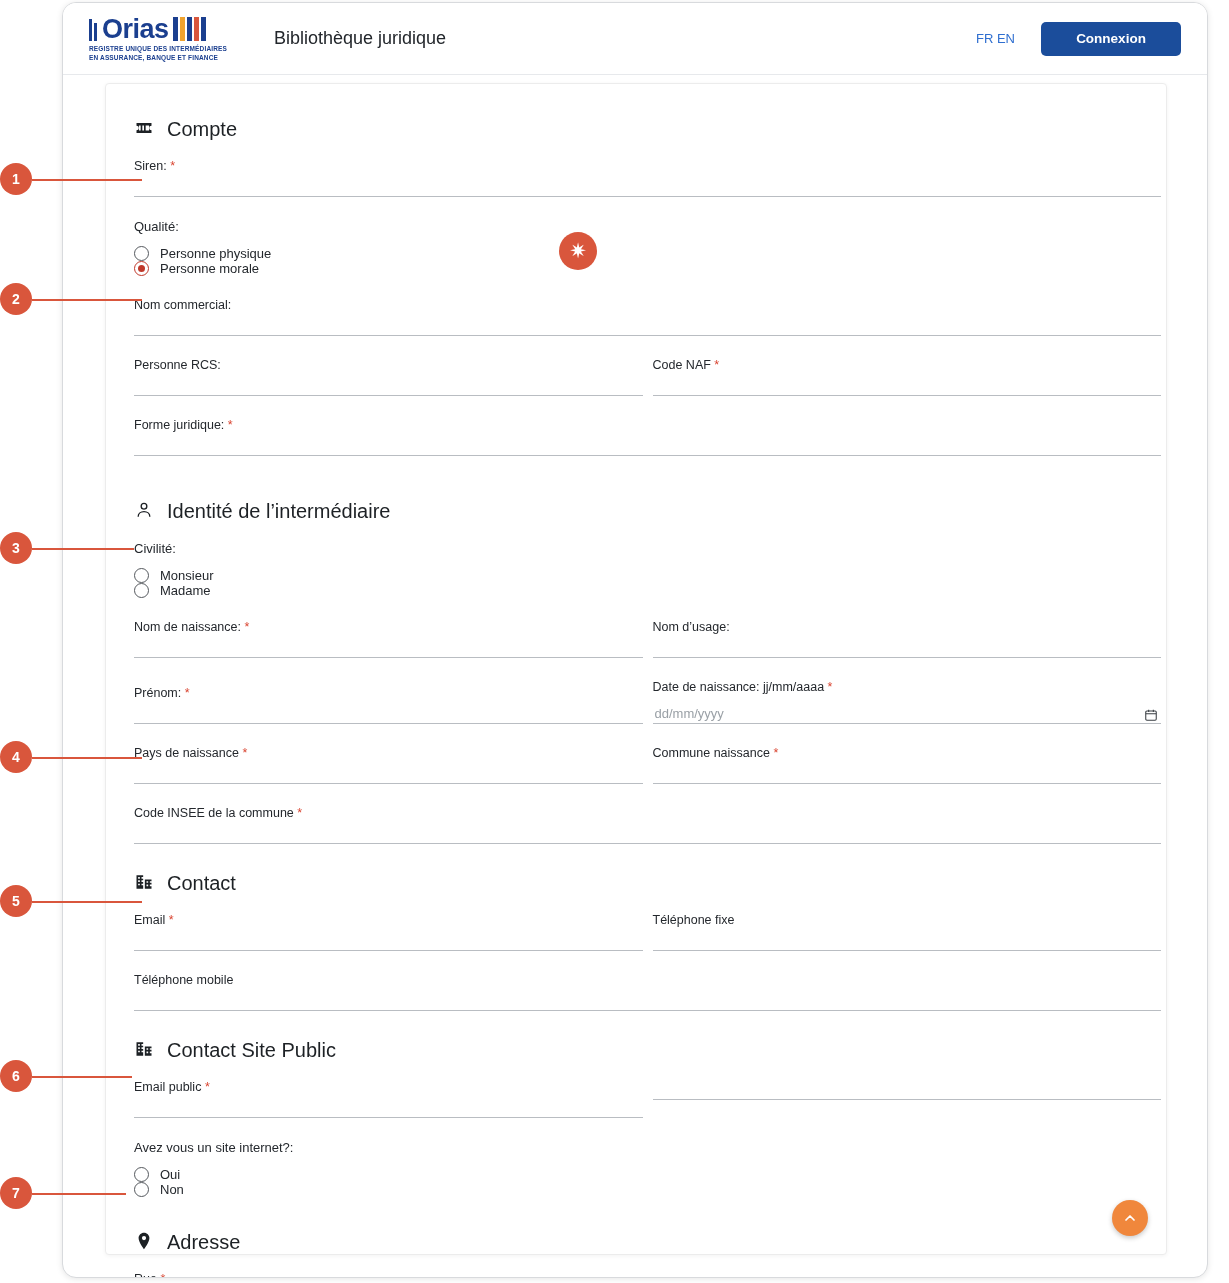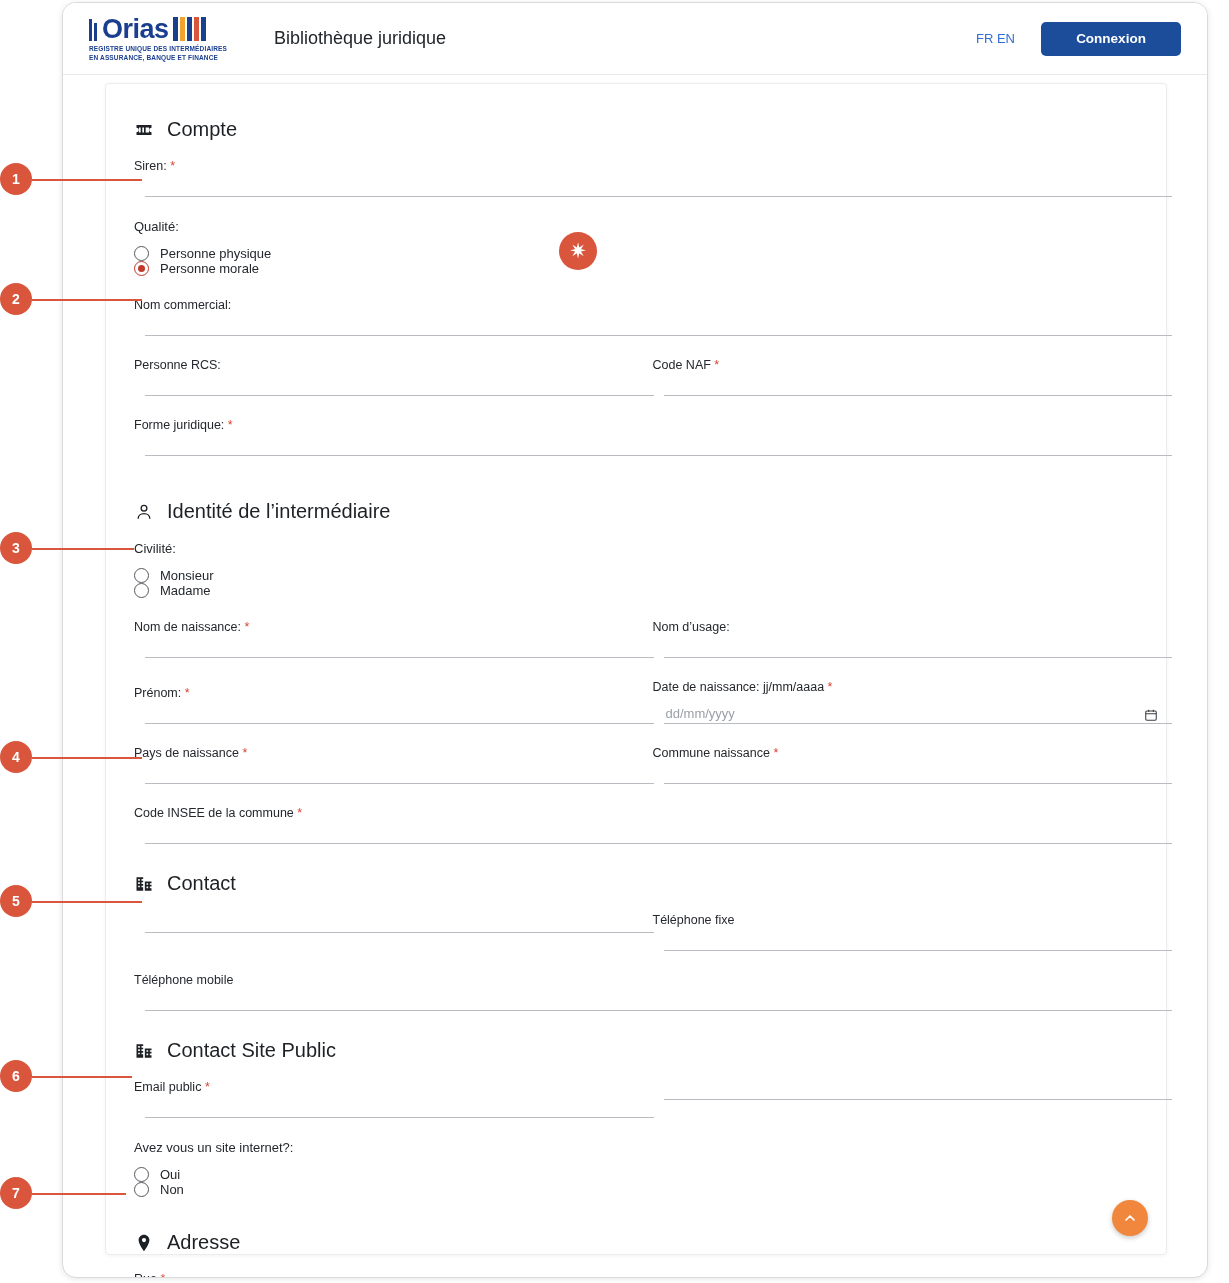--- a/index.html
+++ b/index.html
@@ -101,21 +101,20 @@
   }
   .form {
     position: absolute;
     left: 28px; top: 34px;
     width: 1027px;
   }
 
   
   .section-title {
     display: flex;
-    align-items: center;
     gap: 13px;
     margin-bottom: 18px;
   }
   .section-title .stitle-text {
     font-size: 20px;
     color: #1d2125;
     font-weight: 500;
   }
   .sicon { width: 20px; height: 20px; display: block; color: #1d2125; }
 
@@ -135,21 +134,20 @@
     width: 100%;
     height: 18px;
     border: none;
     border-bottom: 1px solid #b9bdc2;
     background: transparent;
     font-size: 13px;
     color: #a21caf;
     outline: none;
     padding: 0 2px 2px 2px;
     font-family: "Liberation Sans", sans-serif;
-    margin-left: 11px;
   }
   .inp::placeholder { color: #9aa0a6; }
   .inp-date { padding-right: 20px; }
   .date-ico {
     position: absolute;
     right: 3px; bottom: 2px;
     width: 14px; height: 14px;
     color: #3a3f44;
   }
 
@@ -405,20 +403,21 @@
 
         <div class="section-title">
           <svg class="sicon" viewBox="0 0 24 24" fill="currentColor">
             <path d="M3 4h8v16H3V4zm2 2v2h2V6H5zm4 0v2h2V6H9zm-4 4v2h2v-2H5zm4 0v2h2v-2H9zm-4 4v2h2v-2H5zm4 0v2h2v-2H9zM13 9h8v11h-8V9zm2 2v2h2v-2h-2zm4 0v2h2v-2h-2zm-4 4v2h2v-2h-2zm4 0v2h2v-2h-2z"></path>
           </svg>
           <span class="stitle-text">Contact</span>
         </div>
 
         <div class="row">
           <div class="field">
+            <label class="fl"><span>Email</span> <span class="req">*</span></label>
             <input class="inp" type="text" style="">
           </div>
           <div class="field">
             <label class="fl">Téléphone fixe</label>
             <input class="inp" type="text" style="">
           </div>
         </div>
 
         <div class="row">
           <div class="field full">

